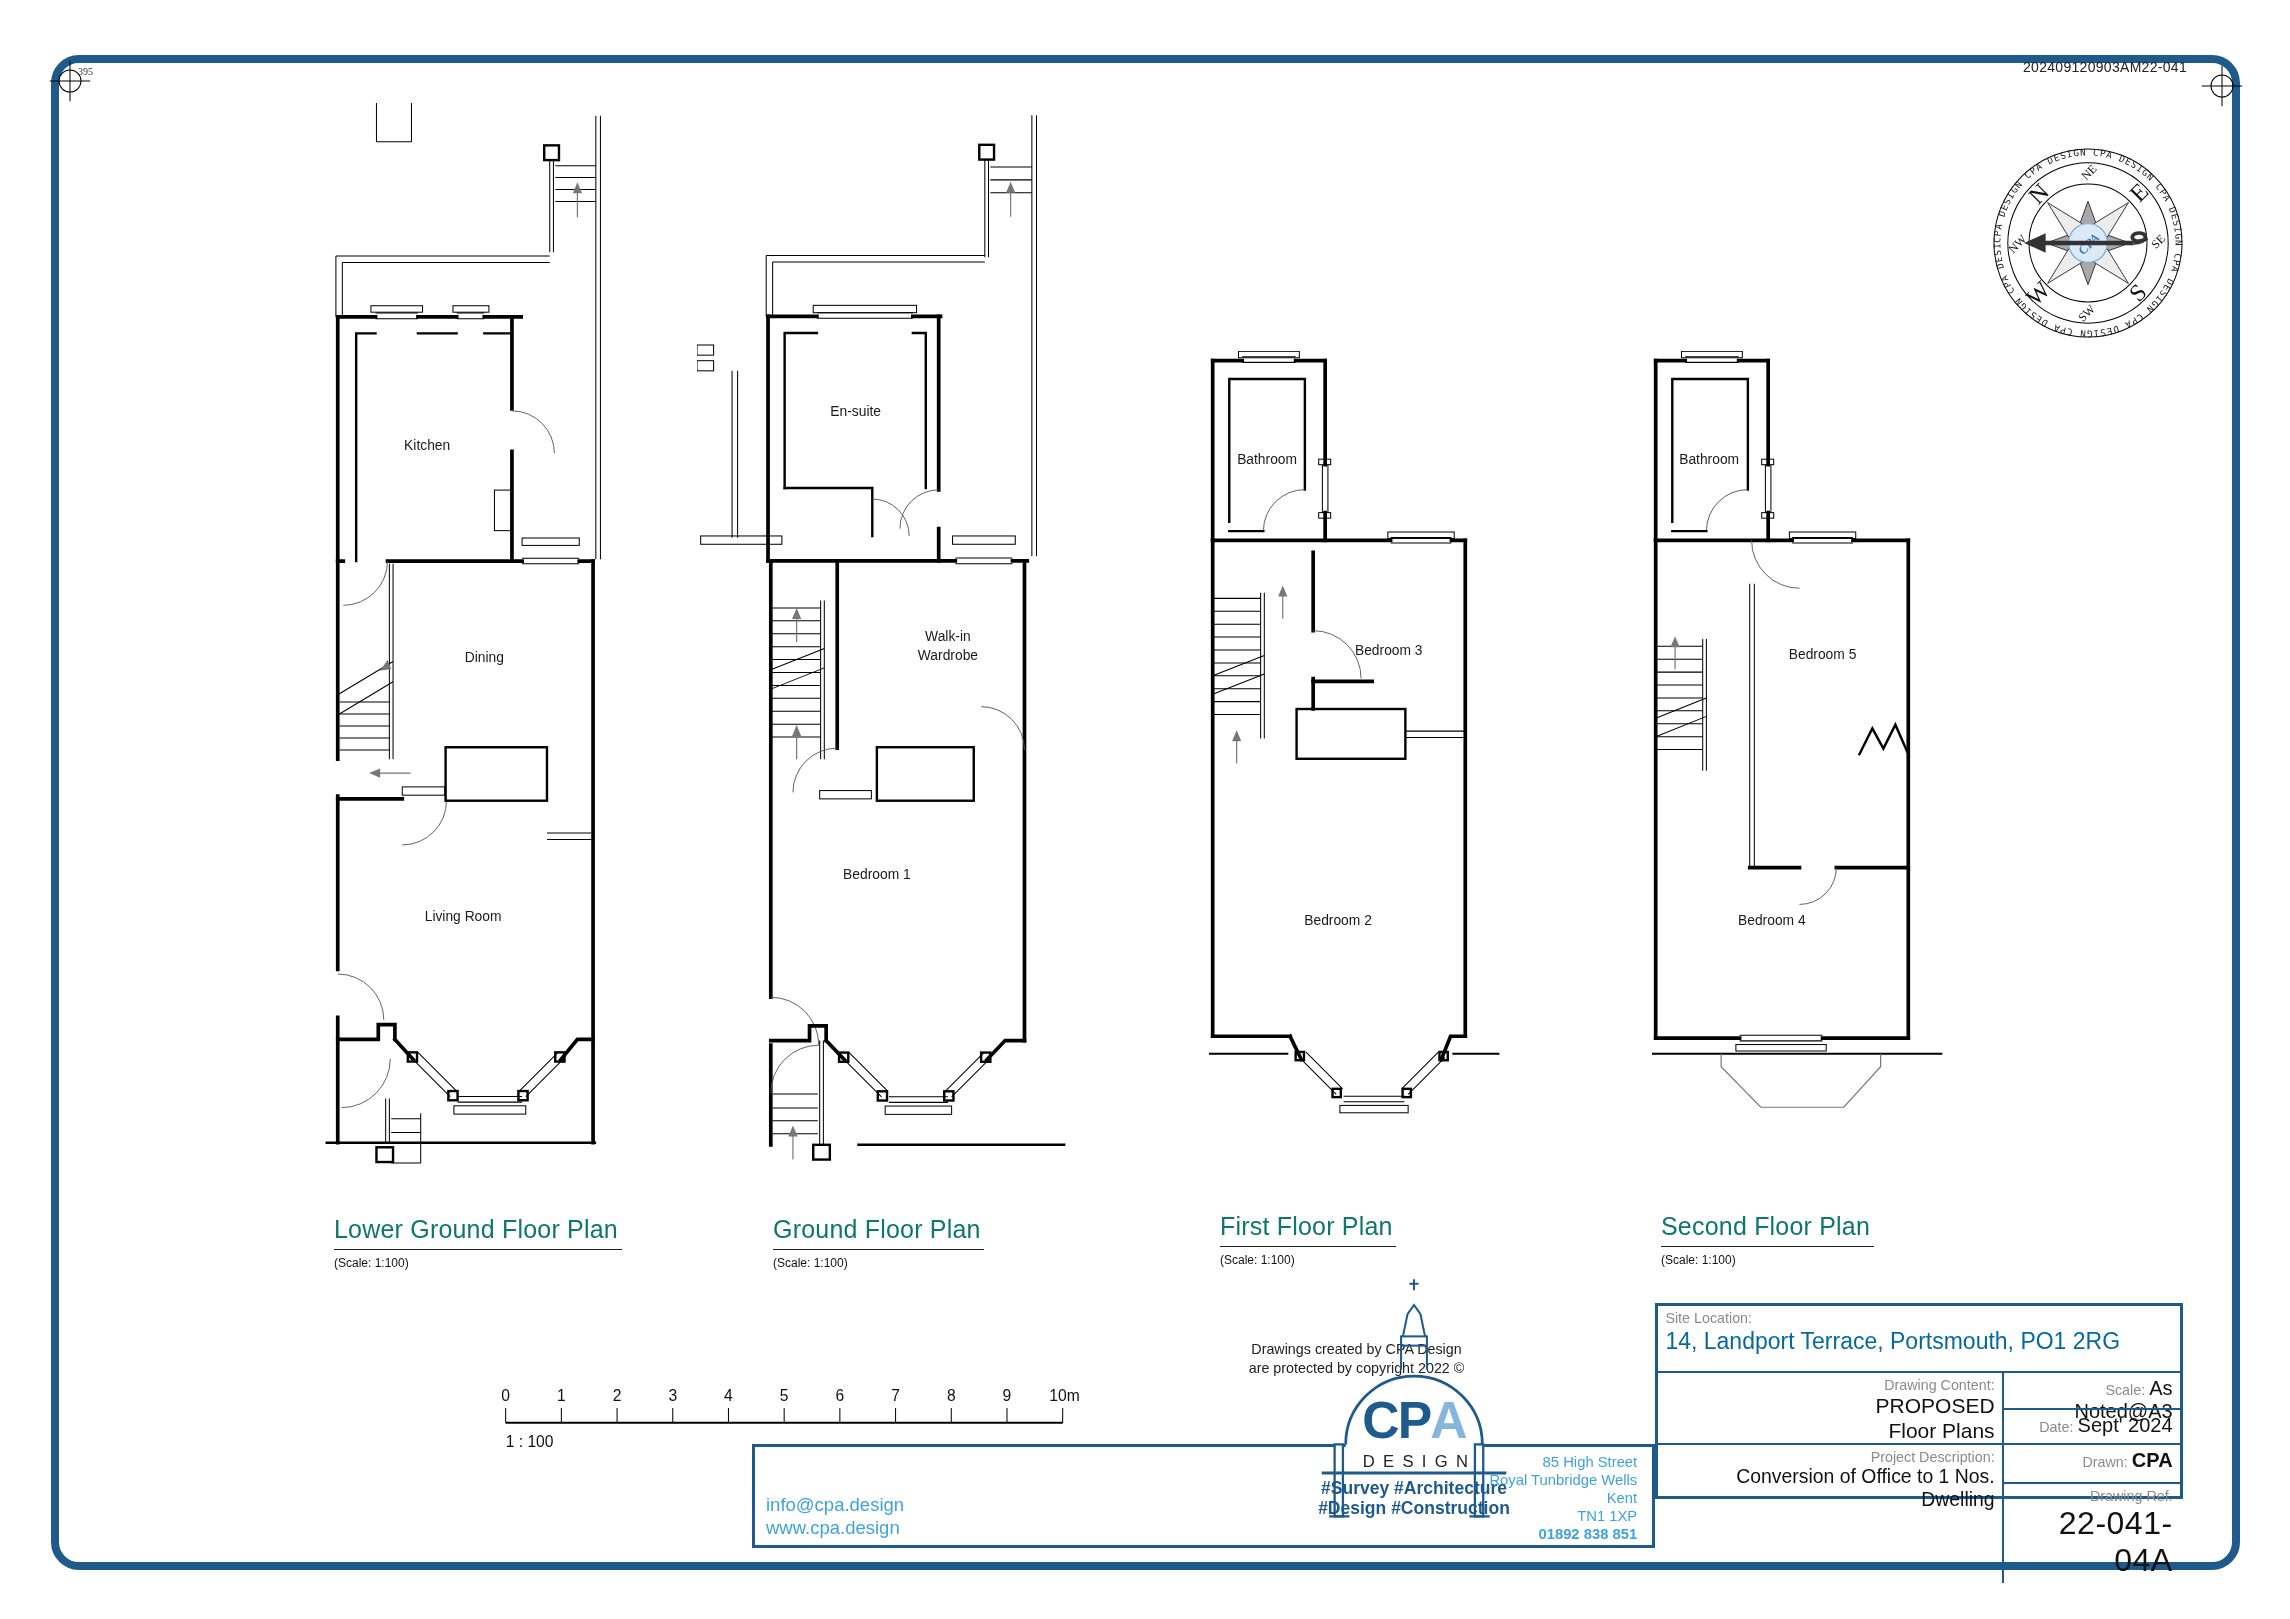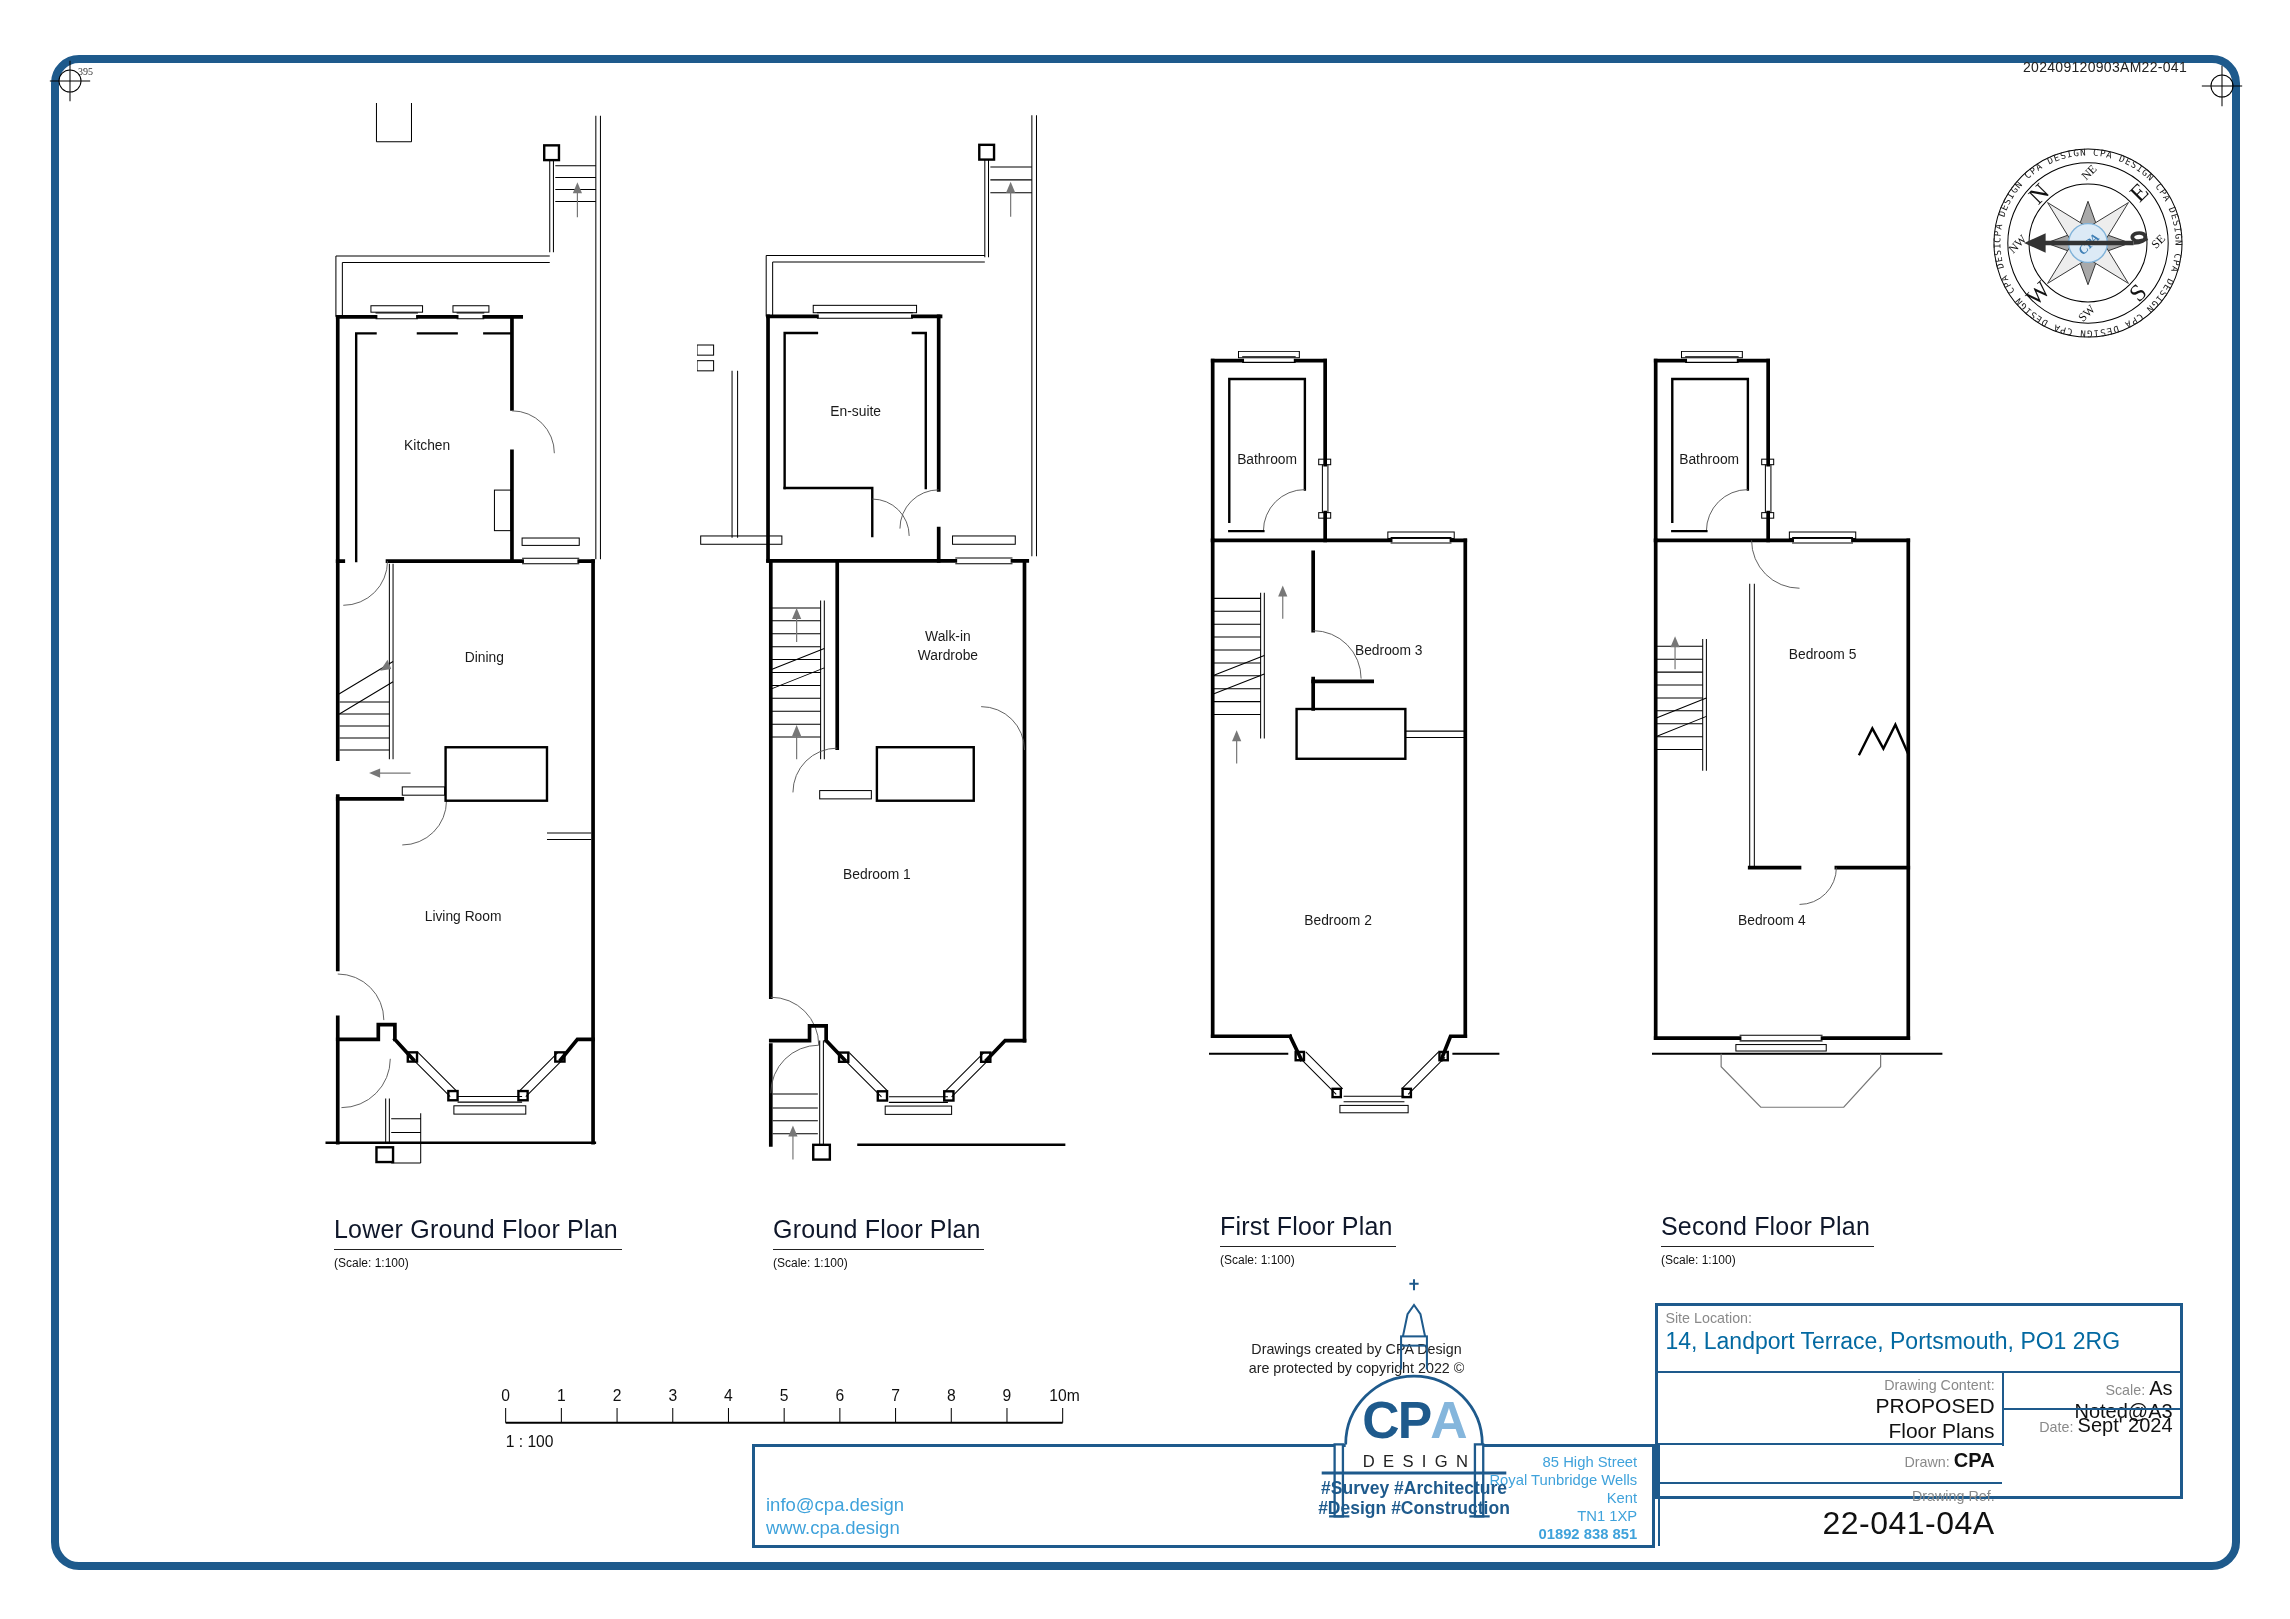--- a/index.html
+++ b/index.html
@@ -10,21 +10,21 @@
   
   svg .w{stroke:#000;stroke-width:4;fill:none;stroke-linecap:square;}
   svg .w3{stroke:#000;stroke-width:2.6;fill:none;stroke-linecap:square;}
   svg .t{stroke:#000;stroke-width:1.1;fill:none;}
   svg .t2{stroke:#000;stroke-width:2.2;fill:none;}
   svg .g{stroke:#777;stroke-width:1.3;fill:none;}
   svg .arc{stroke:#555;stroke-width:1;fill:none;}
   svg .room{font:15px "Liberation Sans",sans-serif;fill:#1a1a1a;text-anchor:middle;}
   svg .ah{fill:#777;stroke:none;}
   
-  .ptitle h2{font-size:25px;font-weight:400;color:#0f172a;margin:0;display:inline-block;border-bottom:1.8px solid #222;padding:0 3.7px 4.6px 0;letter-spacing:0.2px;}
+  .ptitle h2{font-size:25px;font-weight:400;color:#0f766e;margin:0;display:inline-block;border-bottom:1.8px solid #222;padding:0 3.7px 4.6px 0;letter-spacing:0.2px;}
   .ptitle .note{font-size:12px;color:#111;margin-top:6.5px;}
   
   #dwgnum{left:1984px;top:59px;width:203px;text-align:right;font-size:14px;color:#222;letter-spacing:0.3px;}
   #reglabel{left:78px;top:66px;font-size:10px;color:#333;font-family:Liberation Serif, serif;}
   
   #copyright{left:1195px;top:1340px;width:323px;text-align:center;font-size:14.3px;line-height:18.5px;color:#222;}
   
   #band{left:752px;top:1444px;width:903px;height:104px;border:3.7px solid #1e5a8c;box-sizing:border-box;background:#fff;}
   #contact{position:absolute;left:11px;top:46px;font-size:18.5px;line-height:23px;color:#3fa2db;}
   #address{position:absolute;right:14.8px;top:5.5px;text-align:right;font-size:14.8px;line-height:18px;color:#3fa2db;}
@@ -433,20 +433,25 @@
           <span class="tb-label">Scale:</span>
           <span class="inline-val">As Noted@A3</span>
         </div>
         <div class="cellpad bt">
           <span class="tb-label">Date:</span>
           <span class="inline-val">Sept' 2024</span>
         </div>
       </div>
     </div>
     <div class="row3">
+      <div class="cellpad bt">
+        <div class="tb-label">Project Description:</div>
+        <div class="mid-val">Conversion of Office to 1 Nos.</div>
+        <div class="mid-val">Dwelling</div>
+      </div>
       <div class="subgrid3 bl bt">
         <div class="cellpad">
           <span class="tb-label">Drawn:</span>
           <span class="inline-val" style="font-weight:bold">CPA</span>
         </div>
         <div class="cellpad bt">
           <div class="tb-label">Drawing Ref.</div>
           <div id="ref-value">22-041-04A</div>
         </div>
       </div>

